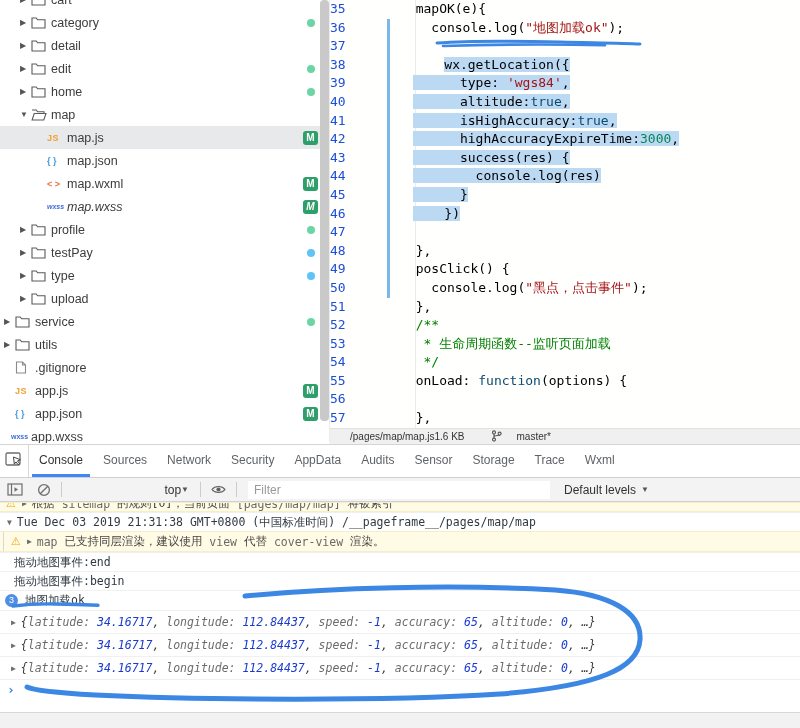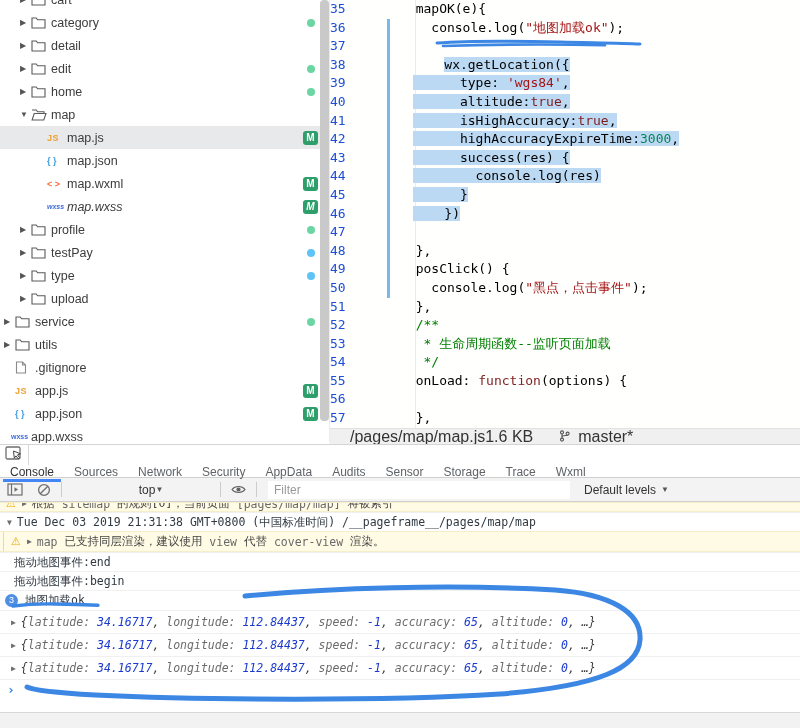--- a/index.html
+++ b/index.html
@@ -23,36 +23,36 @@
   .dot.blue{background:#5ec3f7;}
   .sb-scroll{position:absolute;left:320px;top:0;width:9px;height:421px;background:#c9c9c9;border-radius:4px;}
   
   .editor{position:absolute;left:330px;top:0;width:470px;height:428px;background:#fffffe;overflow:hidden;}
   .indent-guide{position:absolute;left:85px;top:0;width:1px;height:428px;background:#ebebeb;}
   .cl{position:relative;height:18.6px;line-height:18.6px;font-family:"DejaVu Sans Mono",monospace;font-size:13px;white-space:pre;}
   .ln{position:absolute;left:0;top:0;width:48px;color:#1d4ed8;}
   .gbar{position:absolute;left:57px;top:0;width:3px;height:100%;background:#79b8e8;}
   .ccode{margin-left:70px;}
   .selbg{background:#bcd9f4;margin-left:13px;}
-  .tp{color:#000;} .ts{color:#a31515;} .tk{color:#7f1d1d;} .tn{color:#098658;} .tc{color:#008000;}
+  .tp{color:#000;} .ts{color:#a31515;} .tk{color:#0c4a6e;} .tn{color:#098658;} .tc{color:#008000;}
   
   .estatus{position:absolute;left:330px;top:428px;width:470px;height:16px;background:#f0f0f0;border-top:1px solid #e2e2e2;box-sizing:border-box;
-           display:flex;align-items:center;font-size:16px;color:#333;}
+           display:flex;align-items:center;font-size:10px;color:#333;}
   .estatus .path{margin-left:20px;} .estatus .size{}
-  .estatus .git{margin-left:26px;display:flex;align-items:center;gap:8px;}
+  .estatus .git{margin-left:26px;display:flex;align-items:center;gap:15px;}
   
   .devtools{position:absolute;left:0;top:444px;width:800px;height:284px;background:#fff;border-top:1px solid #d5d5d5;box-sizing:border-box;}
-  .tabbar{height:33px;display:flex;align-items:stretch;background:#fff;border-bottom:1px solid #d0d0d0;box-sizing:border-box;flex-direction:column;}
+  .tabbar{height:33px;display:flex;align-items:stretch;background:#fff;border-bottom:1px solid #d0d0d0;box-sizing:border-box;}
   .inspect-btn{width:28px;display:flex;align-items:center;justify-content:center;border-right:1px solid #d8d8d8;}
   .tab{padding:0 7px;margin:0 3px;font-size:12px;color:#5f6368;display:flex;align-items:center;box-sizing:border-box;border-bottom:3px solid transparent;cursor:default;}
   .tab.active{color:#333;border-bottom:3px solid #4285f4;}
   .toolbar{height:24px;background:#f3f3f3;border-bottom:1px solid #d0d0d0;box-sizing:border-box;display:flex;align-items:center;font-size:12px;color:#333;}
   .tbicon{margin:0 7px;display:flex;align-items:center;}
   .tbdiv{width:1px;height:15px;background:#ccc;margin:0 3px;}
-  .ctx{width:132px;display:flex;justify-content:center;align-items:center;padding:0 8px;box-sizing:border-box;margin-left:20px;}
+  .ctx{width:132px;display:flex;justify-content:flex-end;align-items:center;padding:0 8px;box-sizing:border-box;}
   .caret{font-size:8px;color:#555;}
   .filter{width:290px;height:18px;border:none;background:#fff;margin-left:8px;font-size:12px;padding:0 6px;color:#333;outline:none;font-family:"Liberation Sans",sans-serif;}
   .filter::placeholder{color:#999;}
   .levels{margin-left:14px;display:flex;align-items:center;gap:5px;}
   
   .console{position:relative;background:#fff;font-family:"DejaVu Sans Mono",monospace;font-size:11.5px;color:#303942;}
   .crow{box-sizing:border-box;display:flex;align-items:center;padding-left:5px;white-space:pre;}
   .crow .tri{font-size:8px;color:#6e6e6e;margin:0 5px 0 2px;}
   .warnrow{background:#fffbe5;border-top:1px solid #f5eecb;border-bottom:1px solid #f5eecb;color:#464646;}
   .warnrow .mono{color:#696969;text-align:center;}

